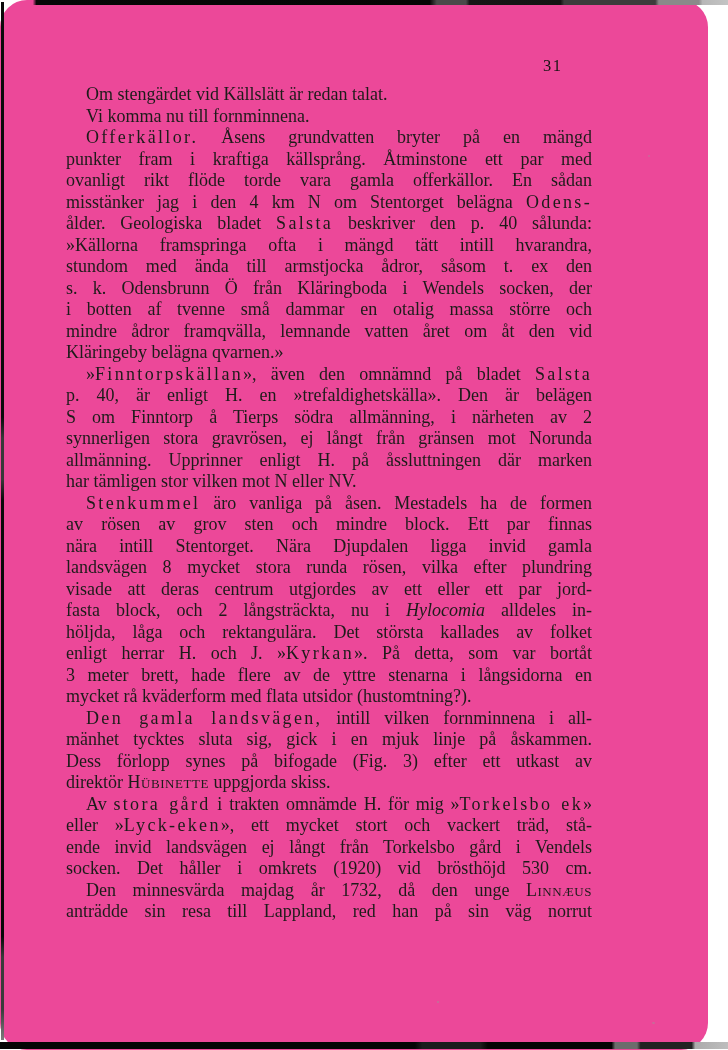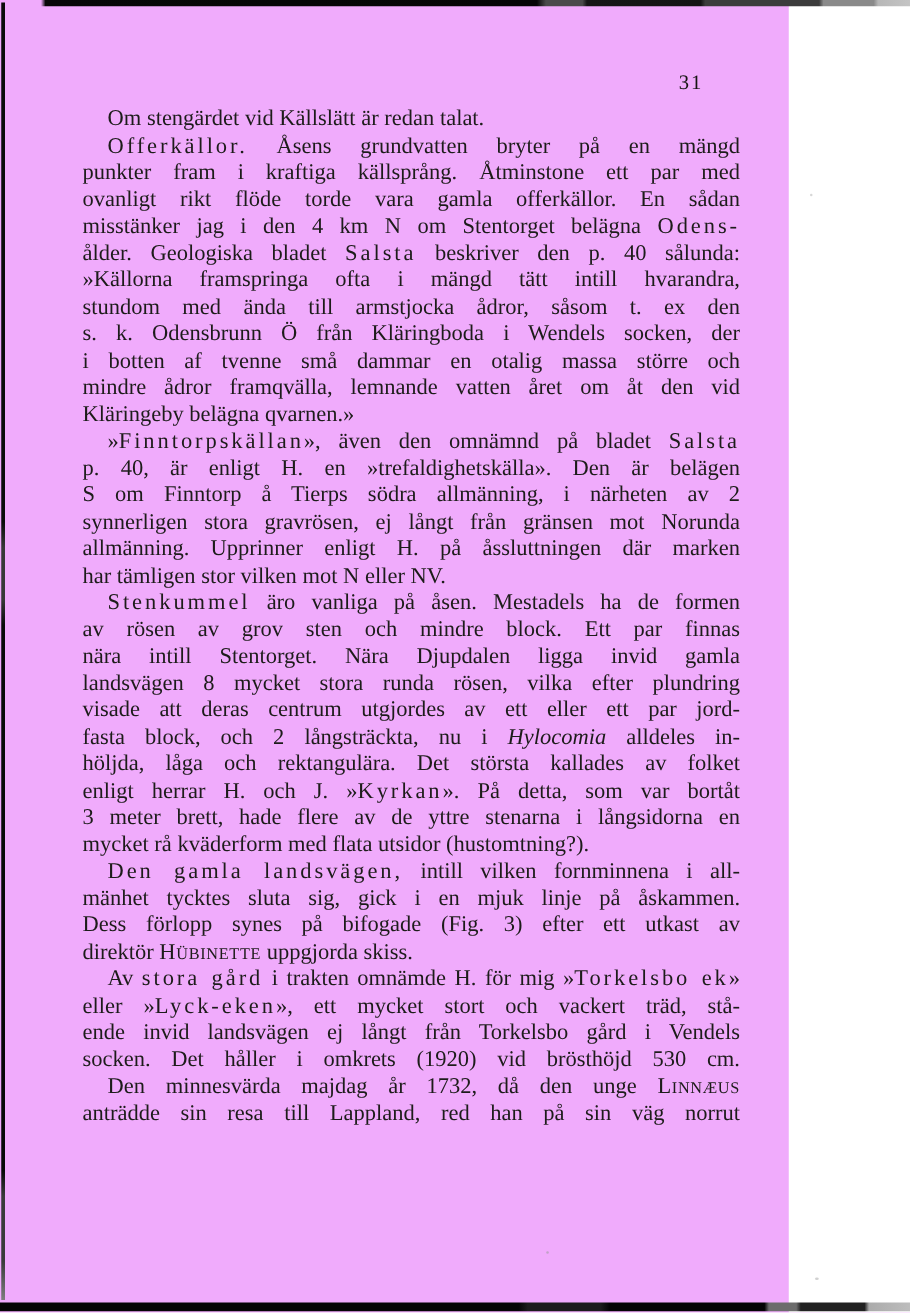--- a/index.html
+++ b/index.html
@@ -5,25 +5,26 @@
   html, body {
     margin: 0;
     padding: 0;
     width: 728px;
     height: 1050px;
     overflow: hidden;
     background: #ffffff;
   }
   .sheet {
     position: relative;
-    width: 631px;
+    width: 708px;
     height: 1050px;
-    background: #f0abfc;
+    background: #ec4899;
     font-family: "Liberation Serif", "DejaVu Serif", serif;
     color: #1d1c1a;
+    border-radius: 27px;
   }
   
   .scan-bar-top {
     position: absolute;
     left: 0; top: 0;
     width: 728px; height: 5px;
     background: linear-gradient(to right,
       rgba(255,255,255,0) 0%, rgba(255,255,255,0) 4.5%,
       #070707 5%, #050505 59%,
       #4a4a4a 60%, #4a4a4a 64%,
@@ -100,20 +101,23 @@
   <div class="scan-line-left"></div>
   <div class="scan-bar-bottom"></div>
 
   <div class="page-number">31</div>
 
   <div class="text-block">
       <div class="para">
         <div class="ln first fin"><span class="seg-n">Om stengärdet vid Källslätt är redan talat.</span></div>
       </div>
       <div class="para">
+        <div class="ln first fin"><span class="seg-n">Vi komma nu till fornminnena.</span></div>
+      </div>
+      <div class="para">
         <div class="ln first"><span class="seg-sp">Offerkällor.</span><span class="seg-n"> Åsens grundvatten bryter på en mängd</span></div>
         <div class="ln"><span class="seg-n">punkter fram i kraftiga källsprång. Åtminstone ett par med</span></div>
         <div class="ln"><span class="seg-n">ovanligt rikt flöde torde vara gamla offerkällor. En sådan</span></div>
         <div class="ln"><span class="seg-n">misstänker jag i den 4 km N om Stentorget belägna </span><span class="seg-sp">Odens-</span></div>
         <div class="ln"><span class="seg-n">ålder. Geologiska bladet </span><span class="seg-sp">Salsta</span><span class="seg-n"> beskriver den p. 40 sålunda:</span></div>
         <div class="ln"><span class="seg-n">»Källorna framspringa ofta i mängd tätt intill hvarandra,</span></div>
         <div class="ln"><span class="seg-n">stundom med ända till armstjocka ådror, såsom t. ex den</span></div>
         <div class="ln"><span class="seg-n">s. k. Odensbrunn Ö från Kläringboda i Wendels socken, der</span></div>
         <div class="ln"><span class="seg-n">i botten af tvenne små dammar en otalig massa större och</span></div>
         <div class="ln"><span class="seg-n">mindre ådror framqvälla, lemnande vatten året om åt den vid</span></div>

